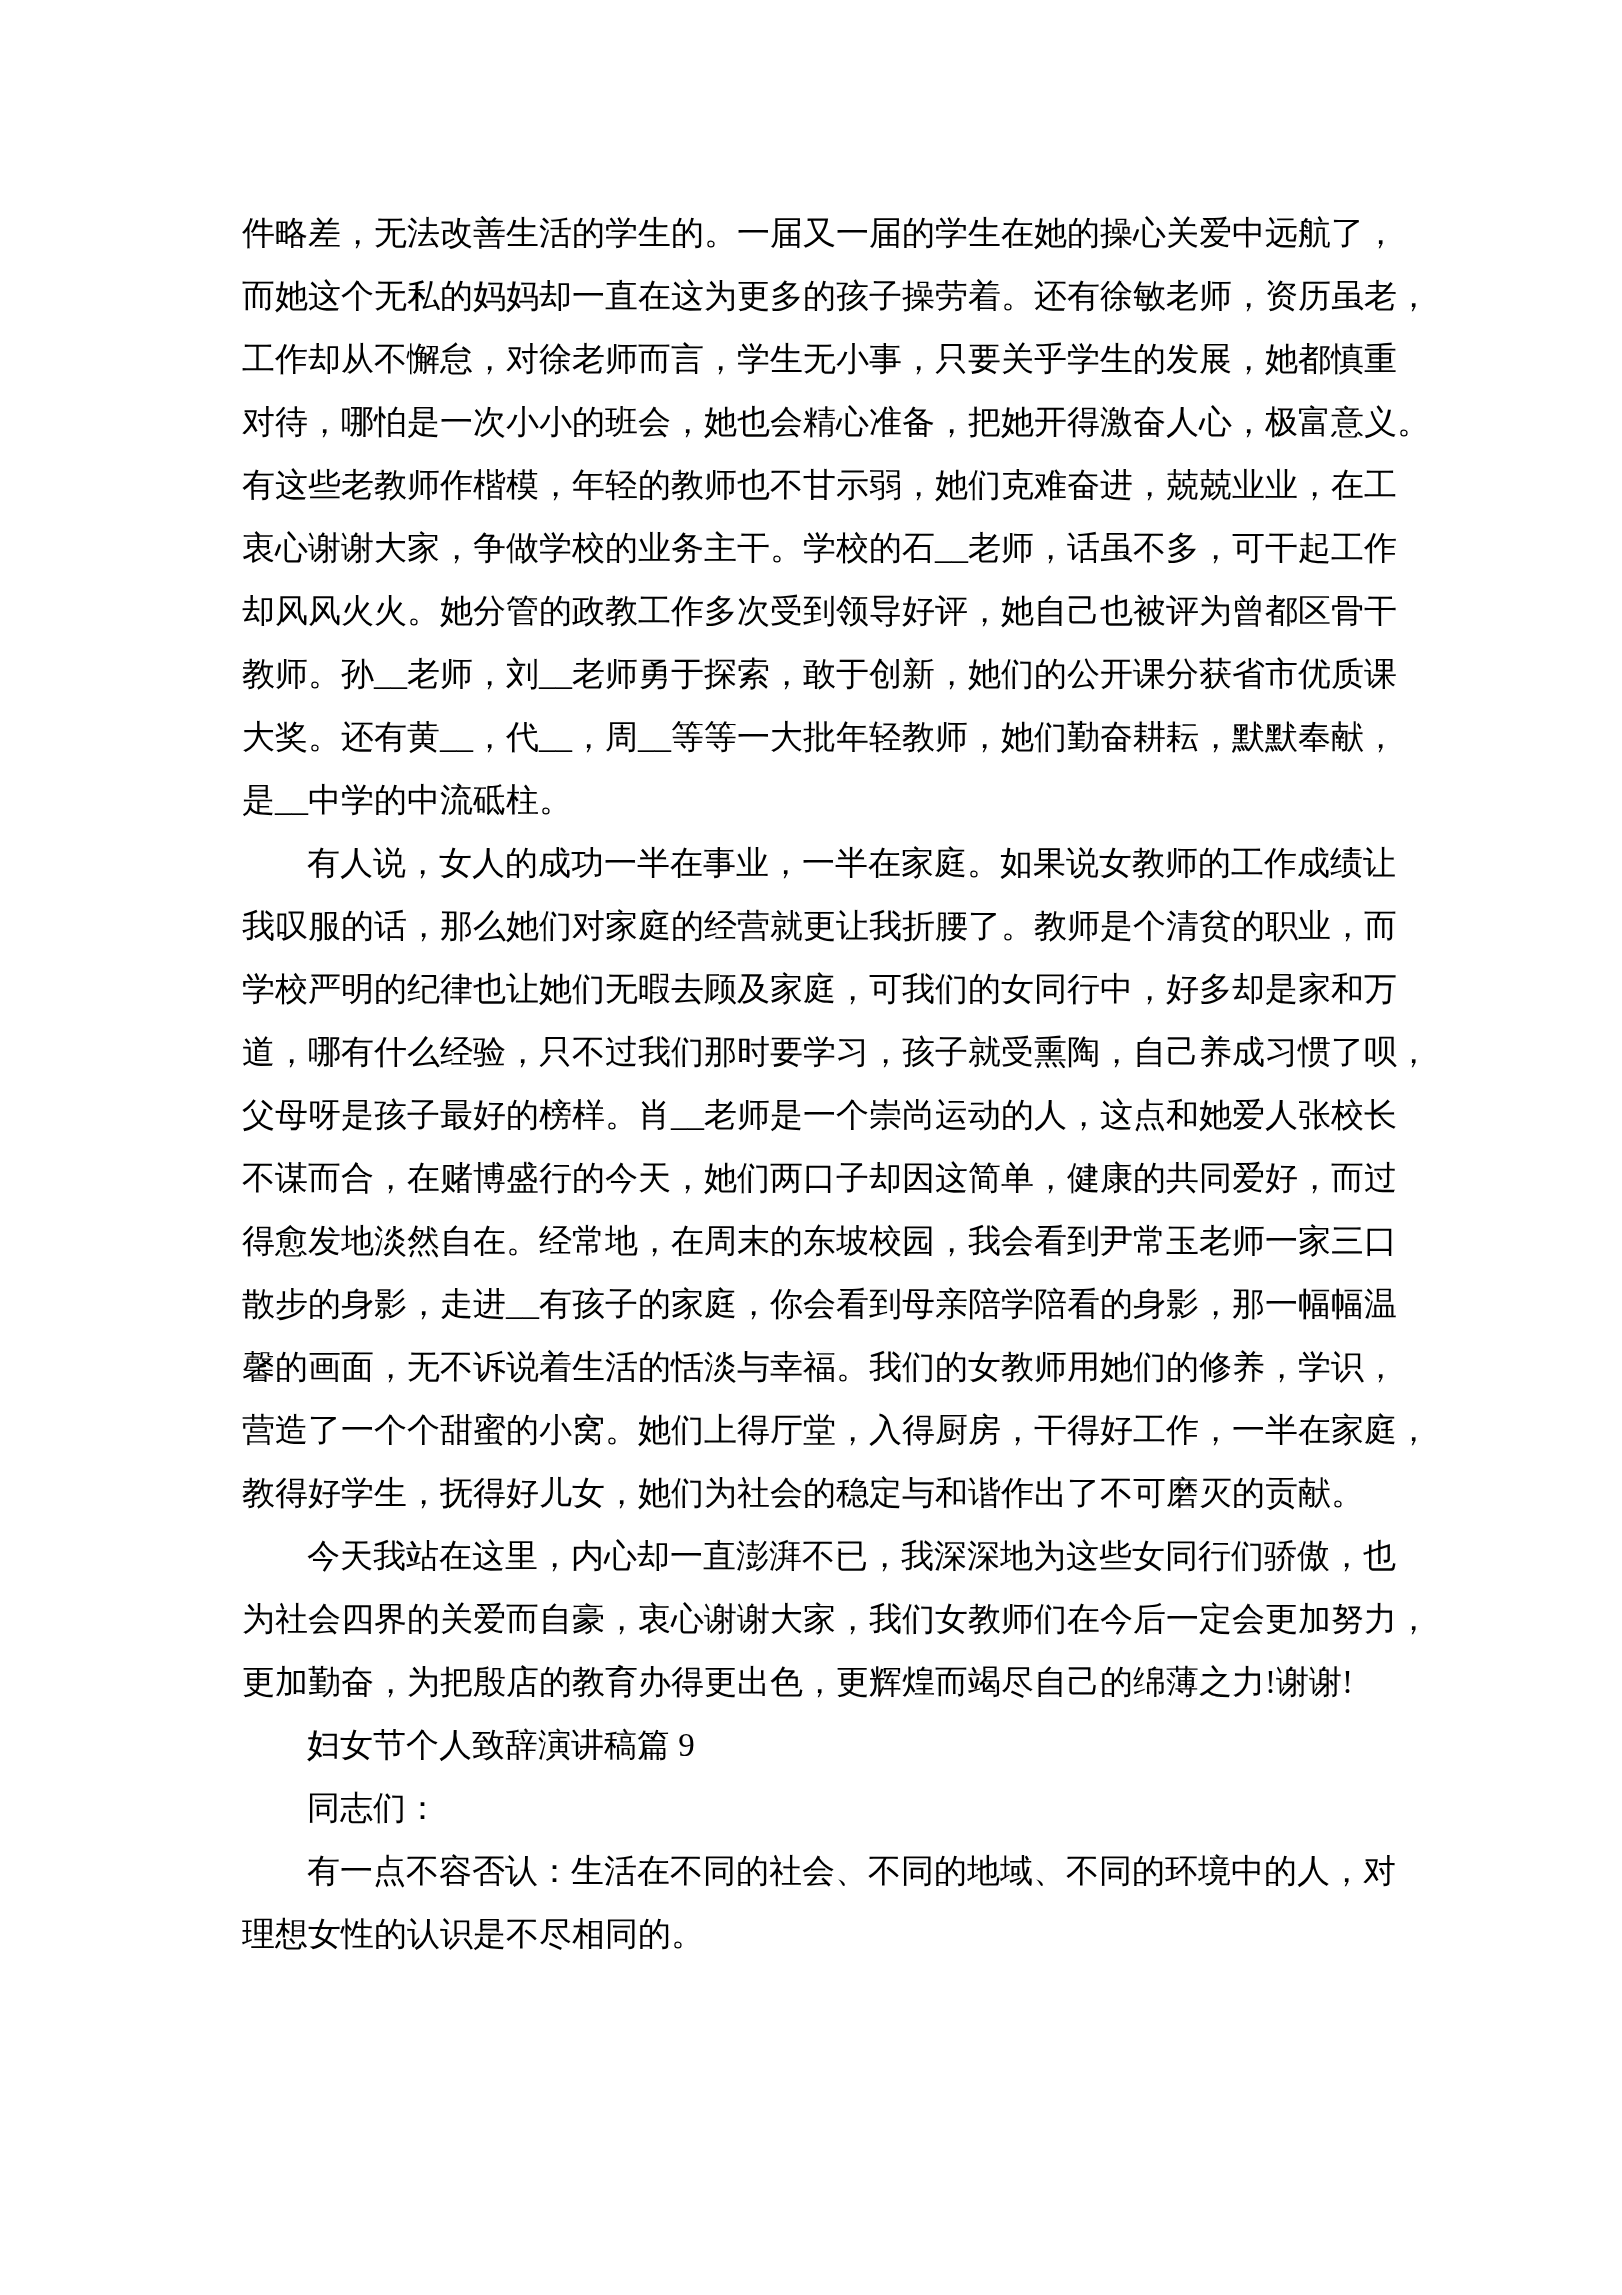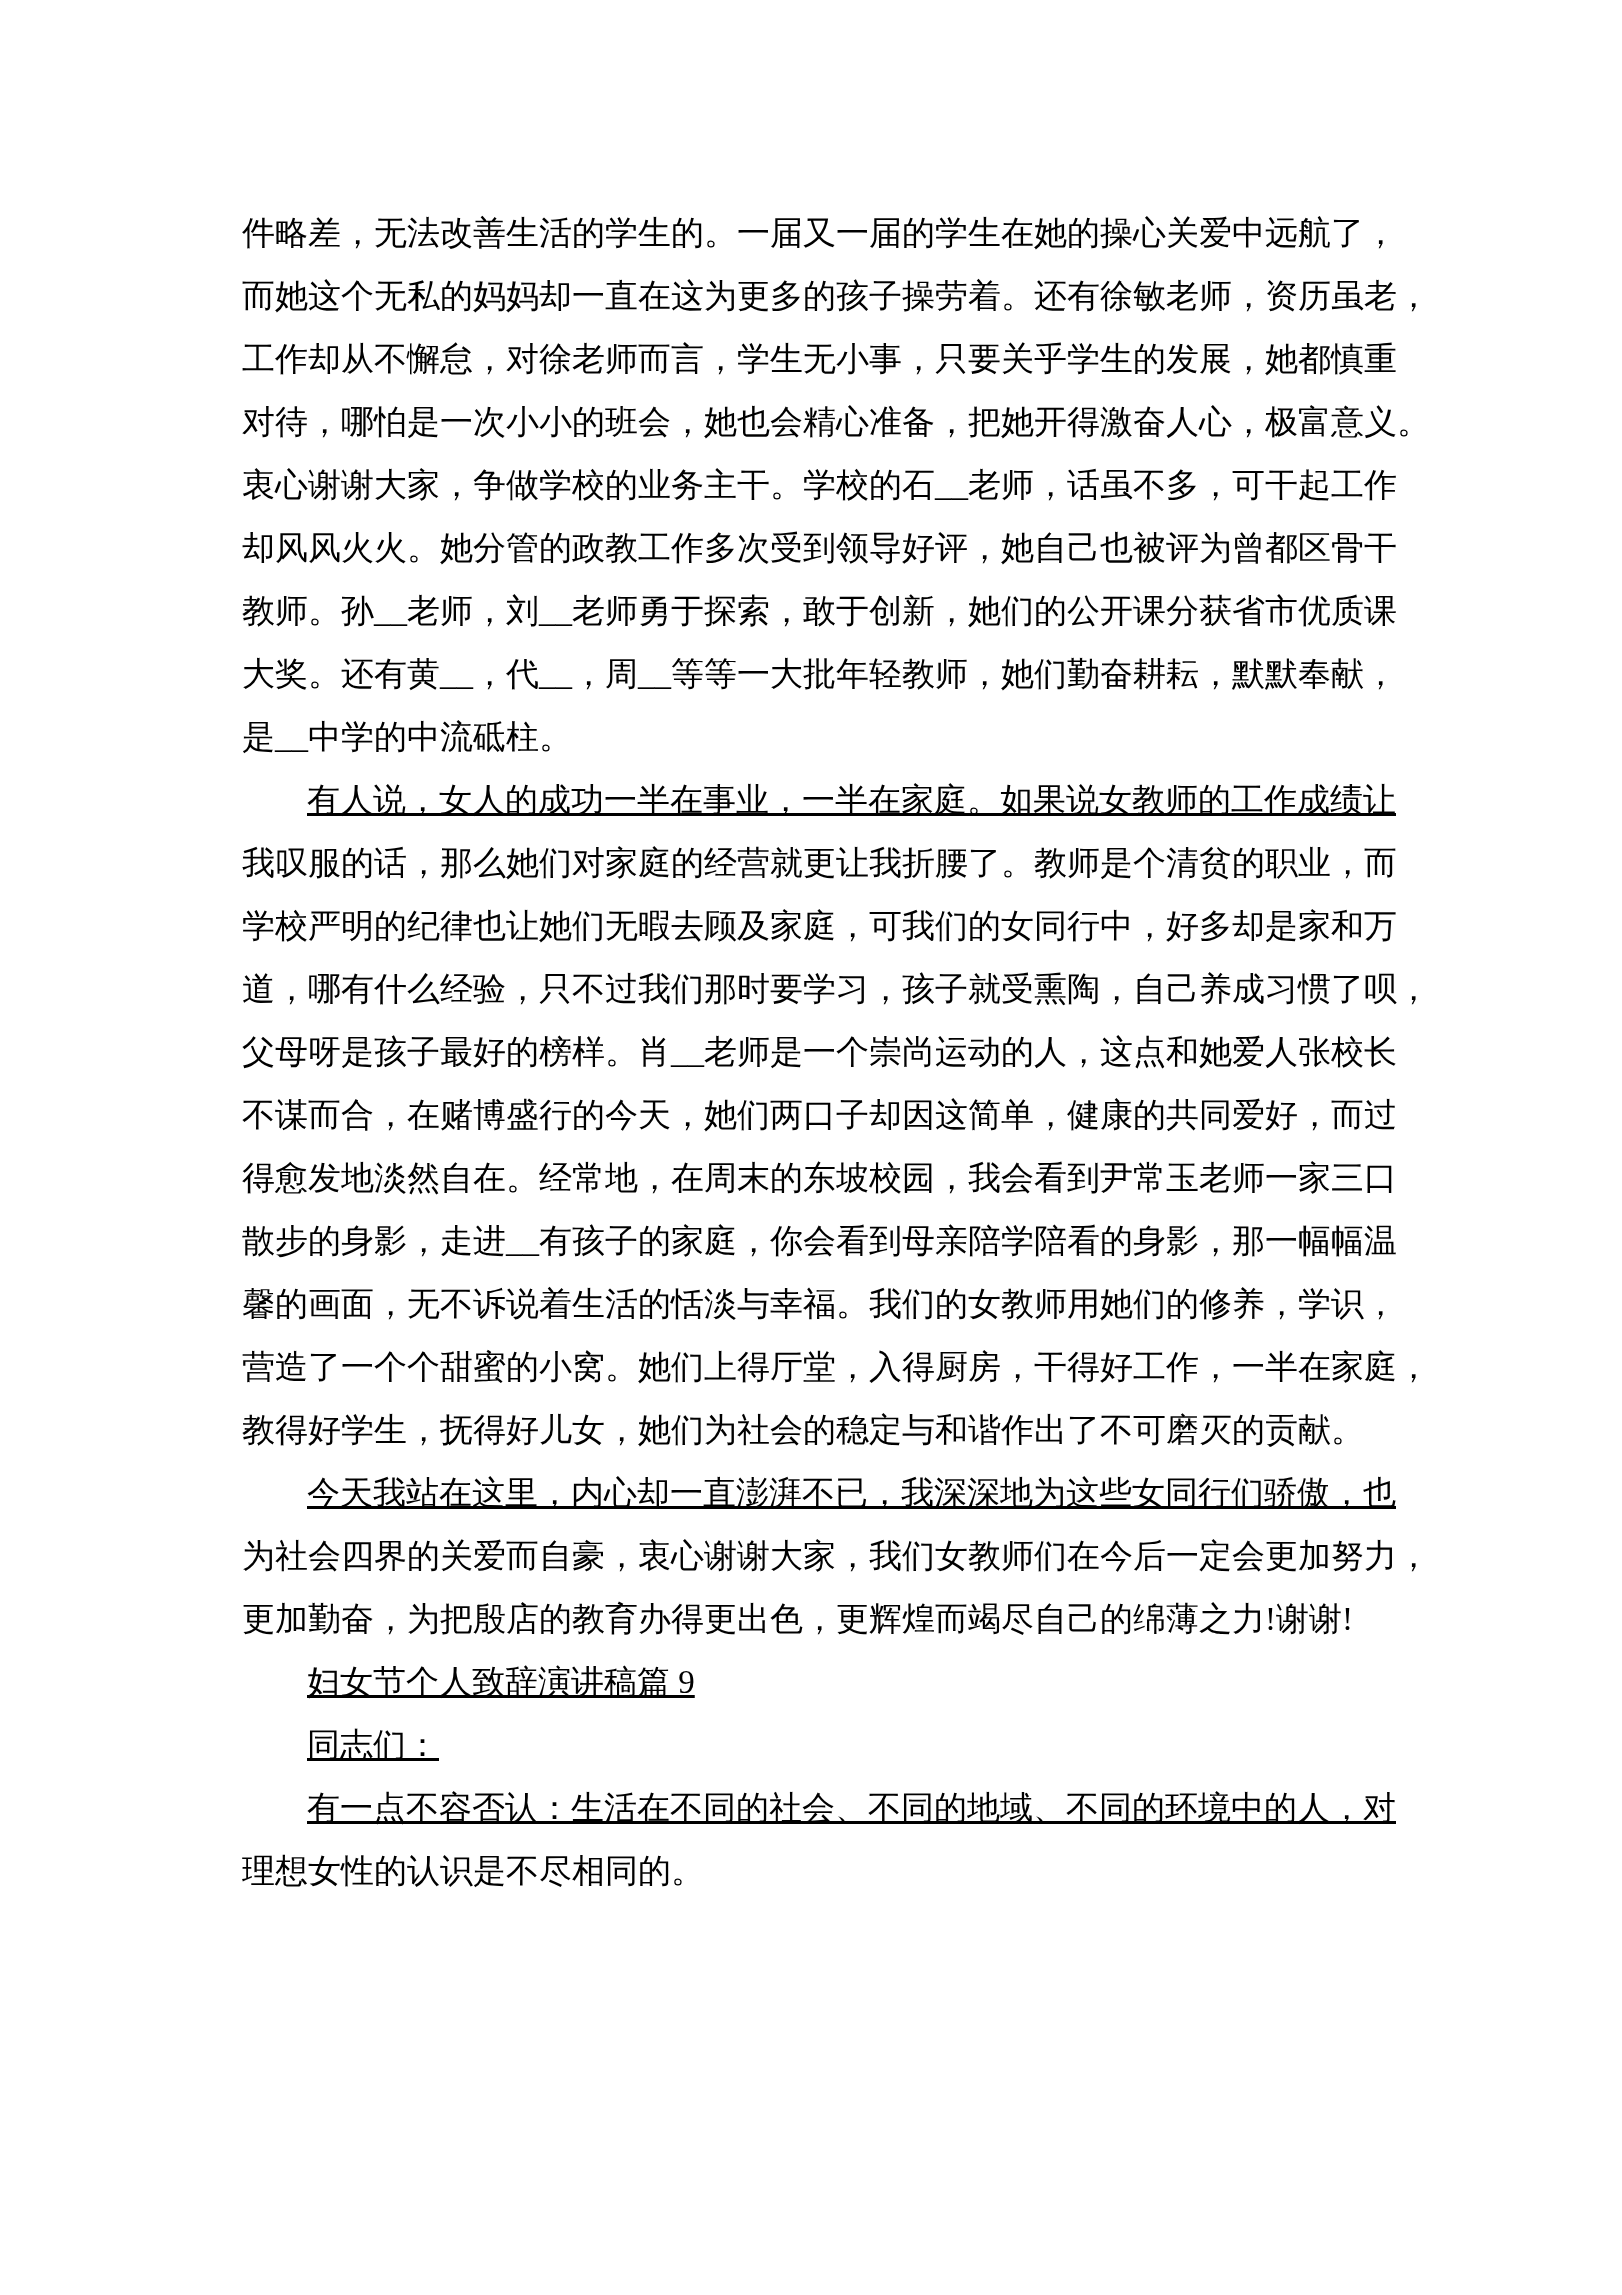--- a/index.html
+++ b/index.html
@@ -24,32 +24,32 @@
     font-size: 33px;
     line-height: 63px;
     letter-spacing: 0px;
   }
   .text-line {
     white-space: pre;
     height: 63px;
   }
   .text-line.indented {
     padding-left: 65px; 
-    text-decoration: underline;
   }
 </style>
 </head>
 <body>
 
 <div class="page">
   <div class="text-block" id="text-block">
       <div class="text-line">件略差，无法改善生活的学生的。一届又一届的学生在她的操心关爱中远航了，</div>
       <div class="text-line">而她这个无私的妈妈却一直在这为更多的孩子操劳着。还有徐敏老师，资历虽老，</div>
       <div class="text-line">工作却从不懈怠，对徐老师而言，学生无小事，只要关乎学生的发展，她都慎重</div>
       <div class="text-line">对待，哪怕是一次小小的班会，她也会精心准备，把她开得激奋人心，极富意义。</div>
+      <div class="text-line">有这些老教师作楷模，年轻的教师也不甘示弱，她们克难奋进，兢兢业业，在工</div>
       <div class="text-line">衷心谢谢大家，争做学校的业务主干。学校的石__老师，话虽不多，可干起工作</div>
       <div class="text-line">却风风火火。她分管的政教工作多次受到领导好评，她自己也被评为曾都区骨干</div>
       <div class="text-line">教师。孙__老师，刘__老师勇于探索，敢于创新，她们的公开课分获省市优质课</div>
       <div class="text-line">大奖。还有黄__，代__，周__等等一大批年轻教师，她们勤奋耕耘，默默奉献，</div>
       <div class="text-line">是__中学的中流砥柱。</div>
       <div class="text-line indented">有人说，女人的成功一半在事业，一半在家庭。如果说女教师的工作成绩让</div>
       <div class="text-line">我叹服的话，那么她们对家庭的经营就更让我折腰了。教师是个清贫的职业，而</div>
       <div class="text-line">学校严明的纪律也让她们无暇去顾及家庭，可我们的女同行中，好多却是家和万</div>
       <div class="text-line">道，哪有什么经验，只不过我们那时要学习，孩子就受熏陶，自己养成习惯了呗，</div>
       <div class="text-line">父母呀是孩子最好的榜样。肖__老师是一个崇尚运动的人，这点和她爱人张校长</div>

